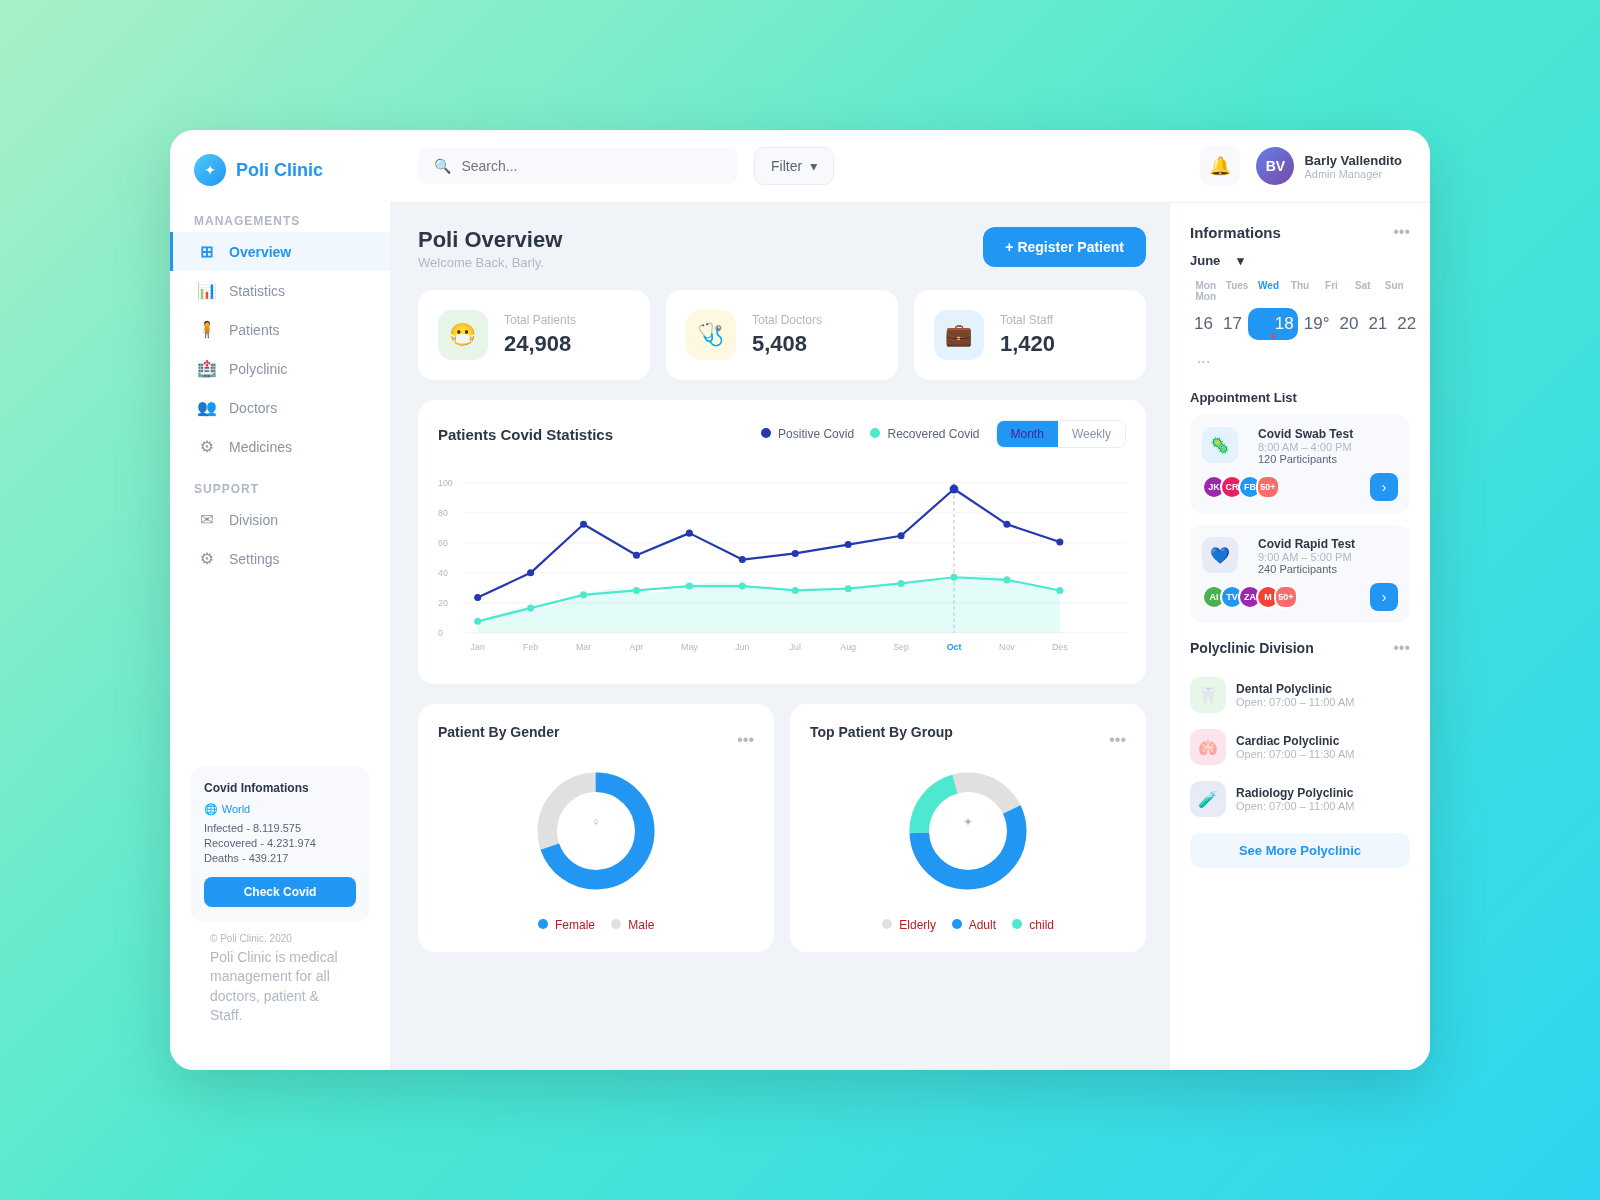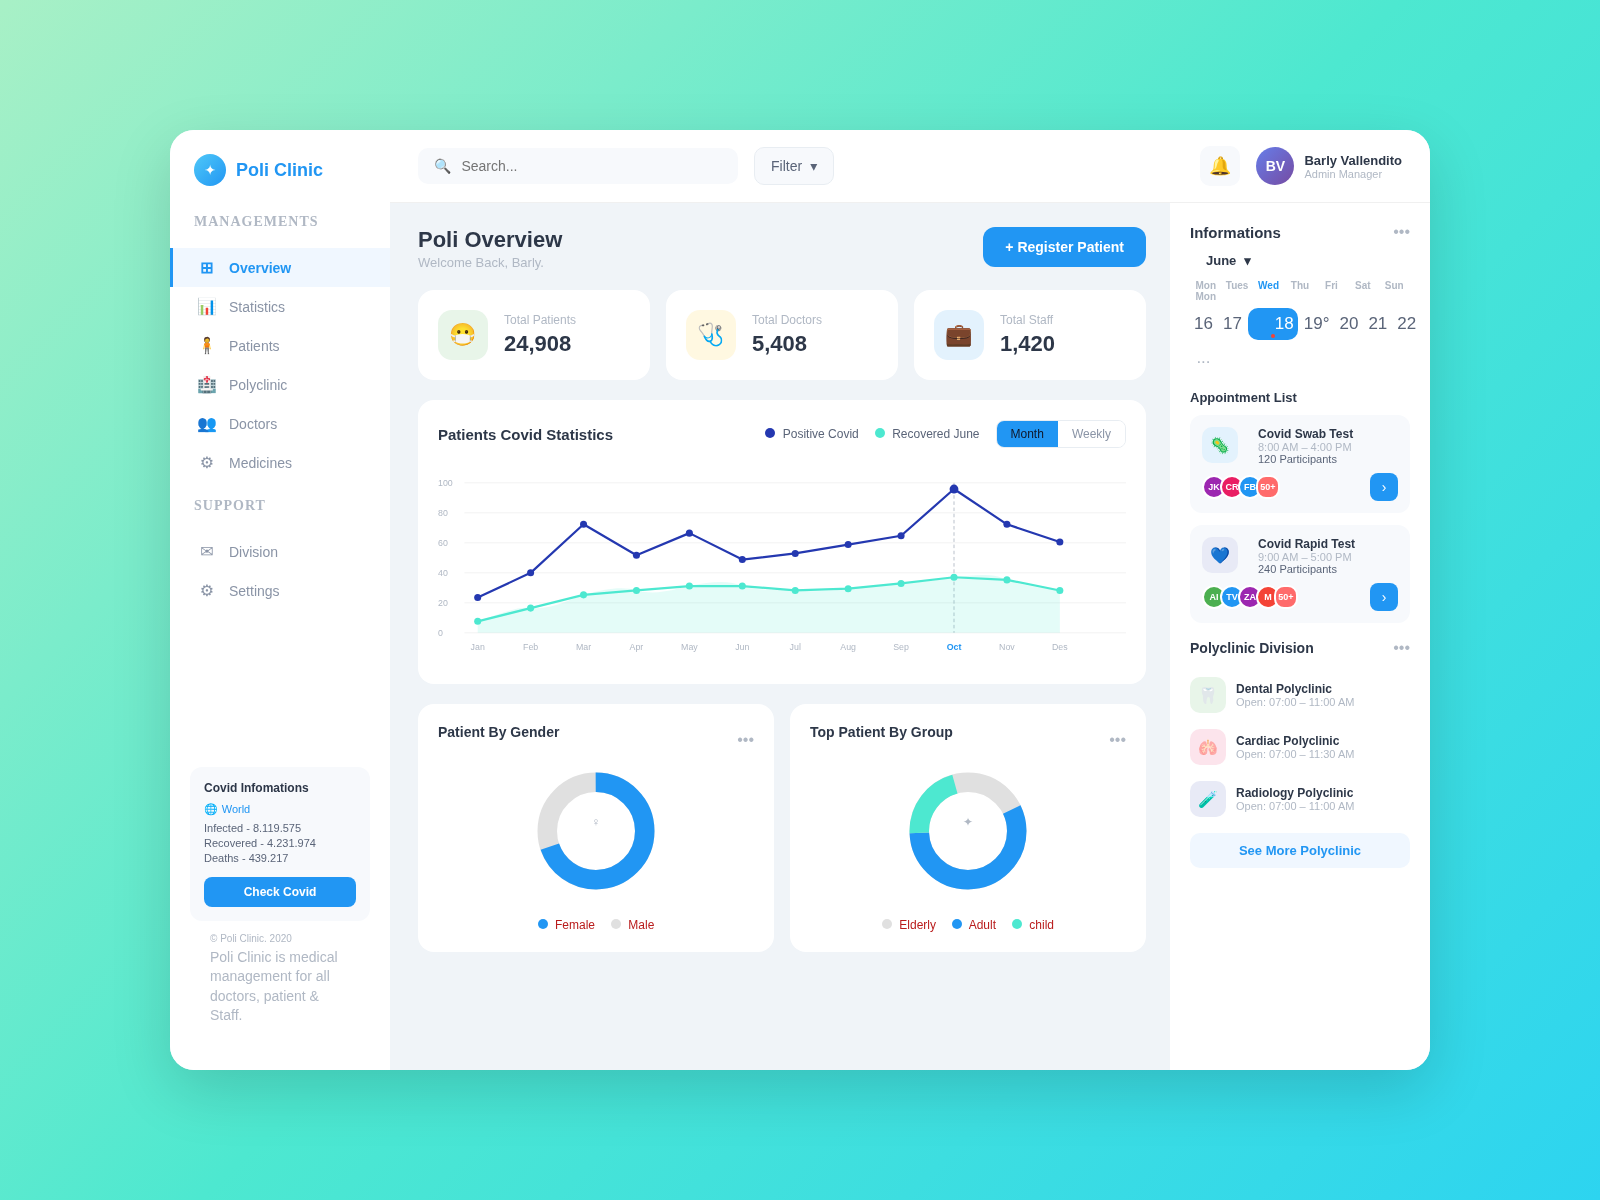--- a/index.html
+++ b/index.html
@@ -39,26 +39,25 @@
     .logo-icon {
       width: 32px; height: 32px;
       background: linear-gradient(135deg, #4fc8f8, #2196f3);
       border-radius: 50%;
       display: flex; align-items: center; justify-content: center;
       color: white; font-size: 14px;
     }
     .logo-text { color: #2196f3; font-weight: 700; font-size: 18px; }
     .sidebar-section-label {
       color: #b0b8c4;
-      font-size: 14px;
+      font-size: 12px;
       font-weight: 600;
       letter-spacing: 1px;
-      padding: 0 24px 18px;
+      padding: 0 24px 4px;
       text-transform: uppercase;
-      font-family: Liberation Serif, serif;
     }
     .sidebar-item {
       display: flex;
       align-items: center;
       gap: 12px;
       padding: 10px 24px;
       cursor: pointer;
       color: #8a94a6;
       font-size: 14px;
       font-weight: 500;
@@ -257,21 +256,21 @@
     .toggle-btns { display: flex; gap: 0; border-radius: 8px; overflow: hidden; border: 1px solid #e8edf2; }
     .toggle-btn {
       padding: 6px 14px;
       font-size: 12px;
       cursor: pointer;
       border: none;
       background: #fff;
       color: #8a94a6;
       font-weight: 500;
     }
-    .toggle-btn.active { background: #2196f3; color: #0f172a; }
+    .toggle-btn.active { background: #2196f3; color: #4c1d95; }
     .chart-area { position: relative; height: 200px; }
     svg.chart-svg { width: 100%; height: 100%; overflow: visible; }
     
     .bottom-row {
       display: flex;
       gap: 16px;
     }
     .donut-card {
       background: #fff;
       border-radius: 16px;
@@ -279,24 +278,23 @@
       flex: 1;
     }
     .donut-title { font-size: 14px; font-weight: 700; color: #2d3748; margin-bottom: 16px; }
     .donut-area { display: flex; justify-content: center; align-items: center; height: 150px; }
     .donut-legend { display: flex; gap: 16px; justify-content: center; margin-top: 12px; font-size: 12px; color: #b91c1c; }
     .three-dots { color: #b0b8c4; font-size: 16px; cursor: pointer; }
     
     .info-header { display: flex; align-items: center; justify-content: space-between; margin-bottom: 12px; }
     .info-title { font-size: 15px; font-weight: 700; color: #2d3748; }
     .month-selector {
-      display: flex; align-items: center; gap: 8px;
+      display: flex; align-items: center; gap: 17px;
       font-size: 13px; color: #2d3748; font-weight: 600;
       cursor: pointer;
-      margin-left: 16px;
     }
     .calendar { margin-bottom: 16px; }
     .cal-days-header {
       display: grid; grid-template-columns: repeat(7, 1fr);
       text-align: center; font-size: 10px; color: #b0b8c4;
       font-weight: 600; margin-bottom: 6px;
     }
     .cal-days {
       display: grid; grid-template-columns: repeat(7, 1fr);
       text-align: center; gap: 2px;
@@ -517,21 +515,21 @@
           <div class="chart-header">
             <span class="chart-title">Patients Covid Statistics</span>
             <div style="display:flex;align-items:center;gap:16px;">
               <div class="chart-legend">
                 <span>
                   <span class="legend-dot" style="background:#2438b0;"></span>
                   <span>Positive Covid</span>
                 </span>
                 <span>
                   <span class="legend-dot" style="background:#4de8d0;"></span>
-                  <span>Recovered June</span>
+                  <span>Recovered Covid</span>
                 </span>
               </div>
               <div class="toggle-btns">
                 <button class="toggle-btn active">Month</button>
                 <button class="toggle-btn">Weekly</button>
               </div>
             </div>
           </div>
           <div class="chart-area">
             <svg class="chart-svg" viewBox="0 0 780 200">

